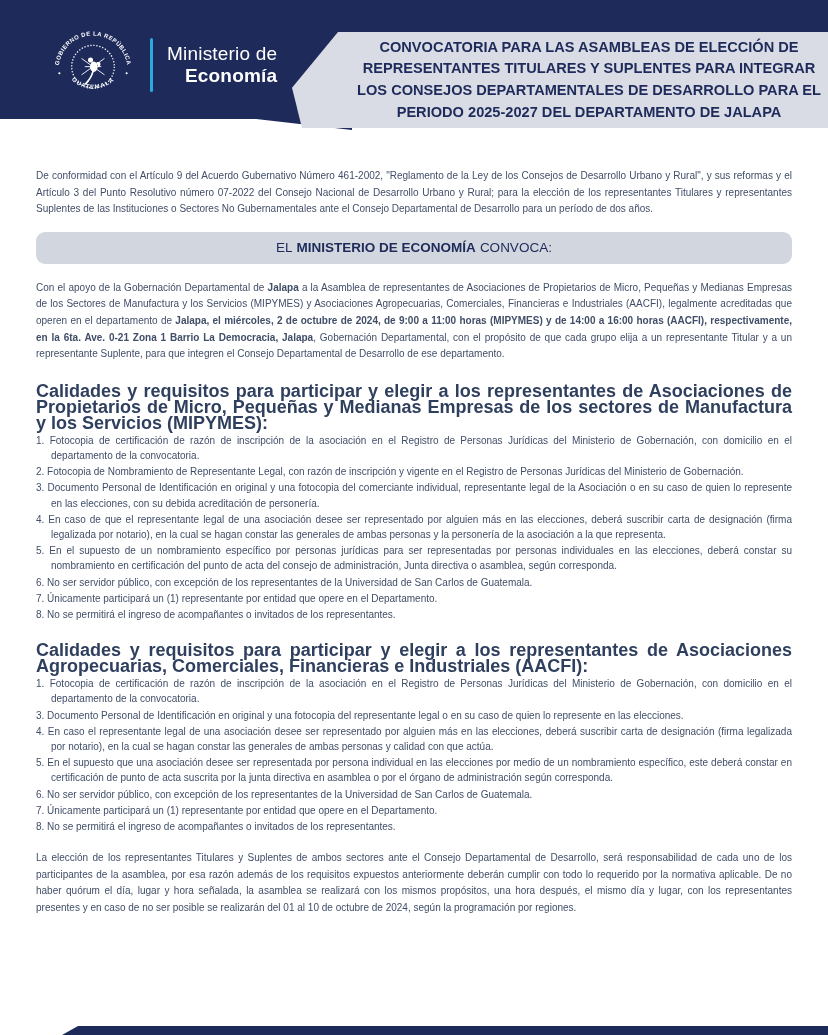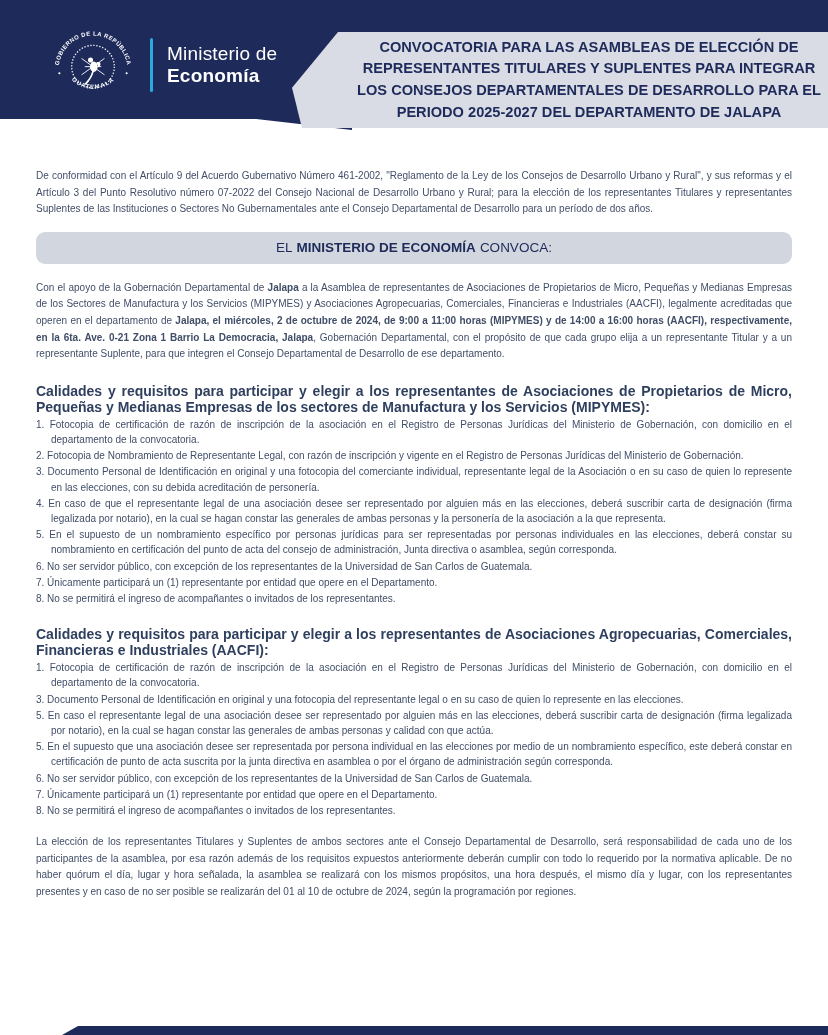--- a/index.html
+++ b/index.html
@@ -14,21 +14,21 @@
     margin:0 auto;
   }
   
   header{position:relative; width:828px; height:130px;}
   .navy-band{position:absolute; left:0; top:0; width:828px; height:119px; background:var(--navy,#1E2A5A); z-index:1;}
   .navy-wedge{position:absolute; left:248px; top:118px; width:104px; height:12px; background:var(--navy,#1E2A5A);
     clip-path:polygon(0 0,100% 0,100% 100%); z-index:1;}
   .brand{position:absolute; left:52px; top:24px; display:flex; align-items:center; z-index:2;}
   .seal{width:82px; height:82px; display:block;}
   .sep{width:3px; height:54px; background:var(--lightblue,#2BA9E1); margin:0 14px 0 16px; border-radius:2px;}
-  .ministry{color:#fff; line-height:1.15;}
+  .ministry{color:#fff; line-height:1.15;text-align:right;}
   .m1{font-size:19px; font-weight:400; letter-spacing:.2px;}
   .m2{font-size:19px; font-weight:700; letter-spacing:.2px;}
   .title-box{
     position:absolute; right:0; top:32px; width:536px; height:96px;
     background:var(--titlebox,#D9DCE4); z-index:3;
     clip-path:polygon(46px 0,100% 0,100% 100%,10px 100%,0 58%);
     display:flex; align-items:center; justify-content:flex-end;
   }
   .title{
     width:478px; margin-left:28px; text-align:center;
@@ -38,21 +38,21 @@
   .content{position:relative; padding:0 36px; color:var(--bodytext,#414E68); z-index:2;}
   .para{font-size:10px; line-height:16.6px; text-align:justify; margin-top:38px;}
   .banner{
     margin-top:14px; height:32px; background:var(--banner,#D2D6DE); border-radius:9px;
     display:flex; align-items:center; justify-content:center;
     color:var(--navy,#1E2A5A); font-size:13.5px;
   }
   .banner b{margin:0 4px; font-weight:700;}
   .para.second{margin-top:16px;}
   .heading{
-    margin-top:20px; font-size:14px; line-height:16px; font-weight:700;
+    margin-top:20px; font-size:18px; line-height:16px; font-weight:700;
     color:var(--heading,#2F3F5E); text-align:justify;
   }
   .numlist{margin-top:2px; font-size:10px; line-height:15.2px;}
   .numlist .li{
     padding-left:15px; text-indent:-15px; text-align:justify; margin-bottom:1px;
   }
   .para.closing{margin-top:16px;}
   
   .footer-bar{
     position:absolute; bottom:0; left:62px; right:0; height:9px;
@@ -129,21 +129,21 @@
         <div class="li">5. En el supuesto de un nombramiento específico por personas jurídicas para ser representadas por personas individuales en las elecciones, deberá constar su nombramiento en certificación del punto de acta del consejo de administración, Junta directiva o asamblea, según corresponda.</div>
         <div class="li">6. No ser servidor público, con excepción de los representantes de la Universidad de San Carlos de Guatemala.</div>
         <div class="li">7. Únicamente participará un (1) representante por entidad que opere en el Departamento.</div>
         <div class="li">8. No se permitirá el ingreso de acompañantes o invitados de los representantes.</div>
       </div>
 
     <h3 class="heading">Calidades y requisitos para participar y elegir a los representantes de Asociaciones Agropecuarias, Comerciales, Financieras e Industriales (AACFI):</h3>
     <div class="numlist">
         <div class="li">1. Fotocopia de certificación de razón de inscripción de la asociación en el Registro de Personas Jurídicas del Ministerio de Gobernación, con domicilio en el departamento de la convocatoria.</div>
         <div class="li">3. Documento Personal de Identificación en original y una fotocopia del representante legal o en su caso de quien lo represente en las elecciones.</div>
-        <div class="li">5. En caso el representante legal de una asociación desee ser representado por alguien más en las elecciones, deberá suscribir carta de designación (firma legalizada por notario), en la cual se hagan constar las generales de ambas personas y calidad con que actúa.</div>
+        <div class="li">4. En caso el representante legal de una asociación desee ser representado por alguien más en las elecciones, deberá suscribir carta de designación (firma legalizada por notario), en la cual se hagan constar las generales de ambas personas y calidad con que actúa.</div>
         <div class="li">5. En el supuesto que una asociación desee ser representada por persona individual en las elecciones por medio de un nombramiento específico, este deberá constar en certificación de punto de acta suscrita por la junta directiva en asamblea o por el órgano de administración según corresponda.</div>
         <div class="li">6. No ser servidor público, con excepción de los representantes de la Universidad de San Carlos de Guatemala.</div>
         <div class="li">7. Únicamente participará un (1) representante por entidad que opere en el Departamento.</div>
         <div class="li">8. No se permitirá el ingreso de acompañantes o invitados de los representantes.</div>
       </div>
 
     <p class="para closing">La elección de los representantes Titulares y Suplentes de ambos sectores ante el Consejo Departamental de Desarrollo, será responsabilidad de cada uno de los participantes de la asamblea, por esa razón además de los requisitos expuestos anteriormente deberán cumplir con todo lo requerido por la normativa aplicable. De no haber quórum el día, lugar y hora señalada, la asamblea se realizará con los mismos propósitos, una hora después, el mismo día y lugar, con los representantes presentes y en caso de no ser posible se realizarán del 01 al 10 de octubre de 2024, según la programación por regiones.</p>
 
   </main>
 

